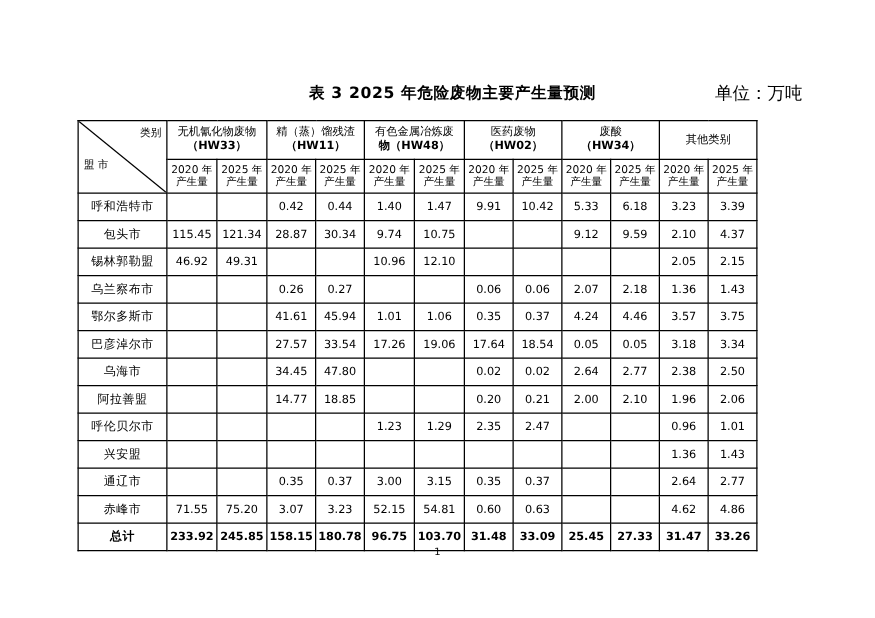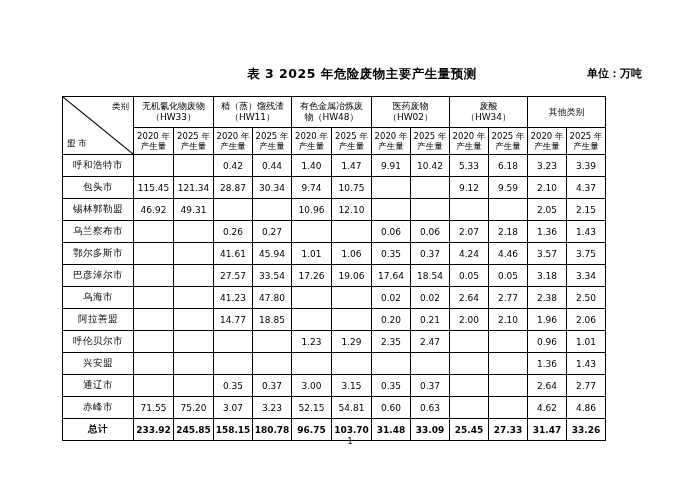--- a/index.html
+++ b/index.html
@@ -33,22 +33,22 @@
     width: 100%;
     text-align: center;
     font-size: 12.5px;
     font-weight: bold;
     letter-spacing: 0.5px;
   }
   .unit-label {
     position: absolute;
     right: 58px;
     top: 66px;
-    font-size: 11px;
-    font-weight: bold;
+    font-size: 14px;
+    font-weight: normal;
   }
   table.main {
     position: absolute;
     left: 62px;
     top: 96px;
     border-collapse: collapse;
     table-layout: fixed;
     font-size: 9px;
   }
   table.main td, table.main th {
@@ -59,21 +59,21 @@
     font-weight: normal;
   }
   .grp-head {
     height: 30px;
     font-size: 9px;
     font-weight: bold;
     line-height: 11px;
   }
   .grp-head .ln2 {
     display: block;
-    font-weight: normal;
+    font-weight: bold;
   }
   .yr-head {
     height: 26px;
     font-size: 8.5px;
     line-height: 10px;
   }
   .yr-head span {
     display: block;
   }
   .corner {
@@ -89,21 +89,21 @@
   }
   .corner .lbl-cat {
     position: absolute;
     right: 4px;
     top: 4px;
     font-size: 8.5px;
   }
   .corner .lbl-city {
     position: absolute;
     left: 4px;
-    bottom: 4px;
+    bottom: 16px;
     font-size: 8.5px;
   }
   .row-name {
     height: 21px;
     font-size: 9.5px;
     letter-spacing: 0.5px;
   }
   .cell {
     height: 21px;
     font-size: 9px;
@@ -324,21 +324,21 @@
         <td class="cell">18.54</td>
         <td class="cell">0.05</td>
         <td class="cell">0.05</td>
         <td class="cell">3.18</td>
         <td class="cell">3.34</td>
       </tr>
       <tr>
         <td class="row-name">乌海市</td>
         <td class="cell"></td>
         <td class="cell"></td>
-        <td class="cell">41.23</td>
+        <td class="cell">34.45</td>
         <td class="cell">47.80</td>
         <td class="cell"></td>
         <td class="cell"></td>
         <td class="cell">0.02</td>
         <td class="cell">0.02</td>
         <td class="cell">2.64</td>
         <td class="cell">2.77</td>
         <td class="cell">2.38</td>
         <td class="cell">2.50</td>
       </tr>

